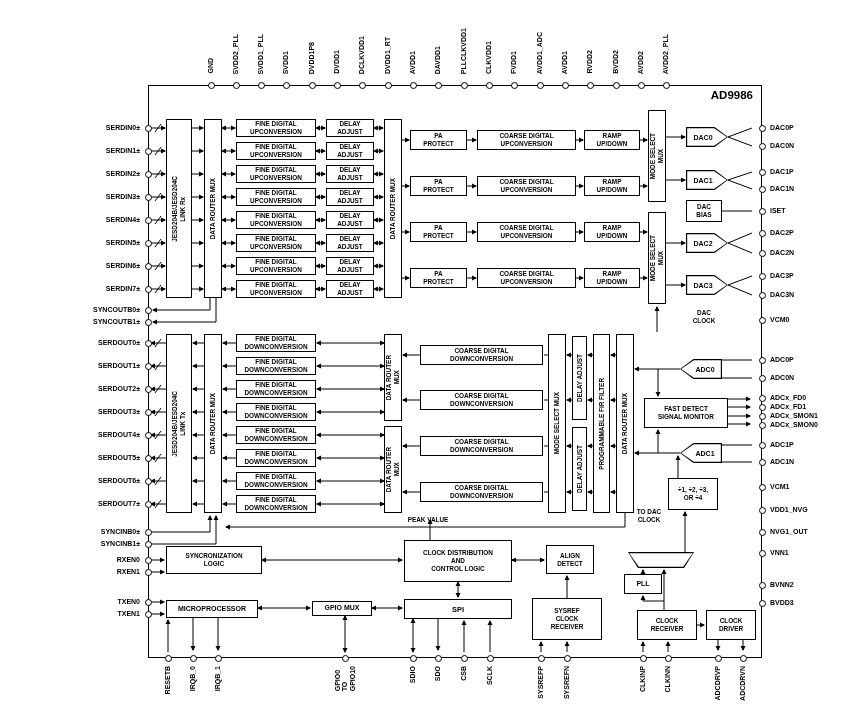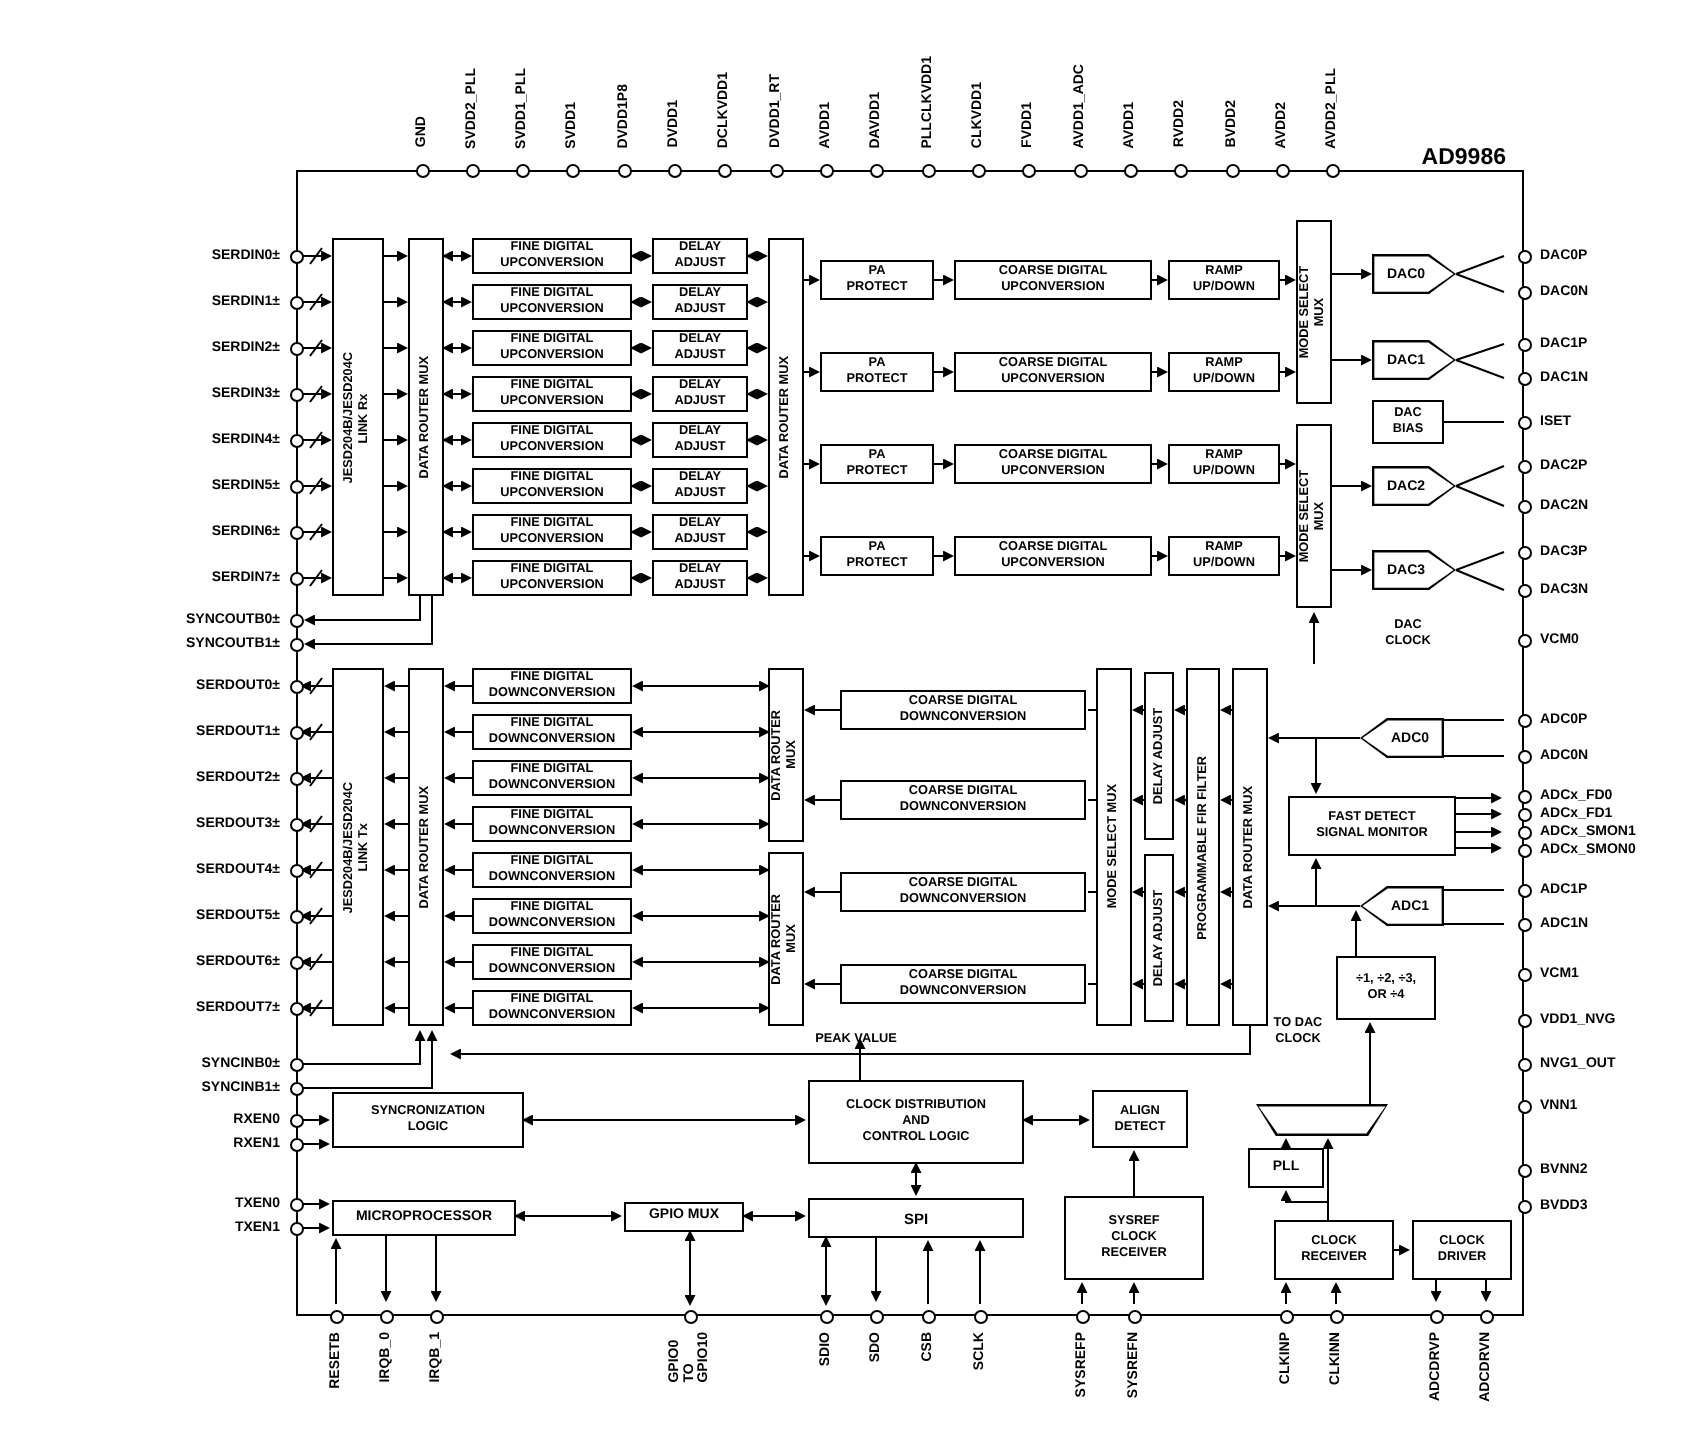--- a/index.html
+++ b/index.html
@@ -21,21 +21,21 @@
   .pin-label.bottom { transform: translateX(-50%) rotate(180deg); writing-mode: vertical-rl; top: 666px; text-align: left; }
   .pin-label.left { right: 712px; transform: translateY(-50%); text-align: right; }
   .pin-label.right { left: 770px; transform: translateY(-50%); }
   .blk { position: absolute; border: 1.1px solid #000; background: #fff; display: flex;
     align-items: center; justify-content: center; text-align: center;
     font-size: 6.4px; font-weight: bold; line-height: 1.2; white-space: pre-line; z-index: 2; color: #000; }
   .blk.vert span { writing-mode: vertical-rl; transform: rotate(180deg); white-space: pre-line; text-align: center; }
   .lab { position: absolute; display: flex; align-items: center; justify-content: center;
     font-size: 6.4px; font-weight: bold; text-align: center; white-space: pre-line;
     line-height: 1.25; z-index: 2; color: #000; }
-  .chipname { position: absolute; left: 693px; top: 73px; width: 60px; font-size: 11.5px;
+  .chipname { position: absolute; left: 693px; top: 89px; width: 60px; font-size: 11.5px;
     font-weight: bold; text-align: right; z-index: 2; }
   .pent { position: absolute; background: #000; z-index: 2; width: 42px; height: 20px; }
   .pent.dacp { left: 686px; clip-path: polygon(0 0,68% 0,100% 50%,68% 100%,0 100%); }
   .pent.adcp { left: 680px; clip-path: polygon(100% 0,32% 0,0 50%,32% 100%,100% 100%); }
   .pent-in { position: absolute; inset: 1.2px; background: #fff; display: flex; align-items: center;
     justify-content: center; font-size: 7px; font-weight: bold; }
   .dacp .pent-in { clip-path: polygon(0 0,68% 0,100% 50%,68% 100%,0 100%); padding-right: 8px; }
   .adcp .pent-in { clip-path: polygon(100% 0,32% 0,0 50%,32% 100%,100% 100%); padding-left: 8px; }
   .trap { position: absolute; left: 628px; top: 552px; width: 66px; height: 16px; background: #000;
     clip-path: polygon(0 0,100% 0,85% 100%,15% 100%); z-index: 2; }

